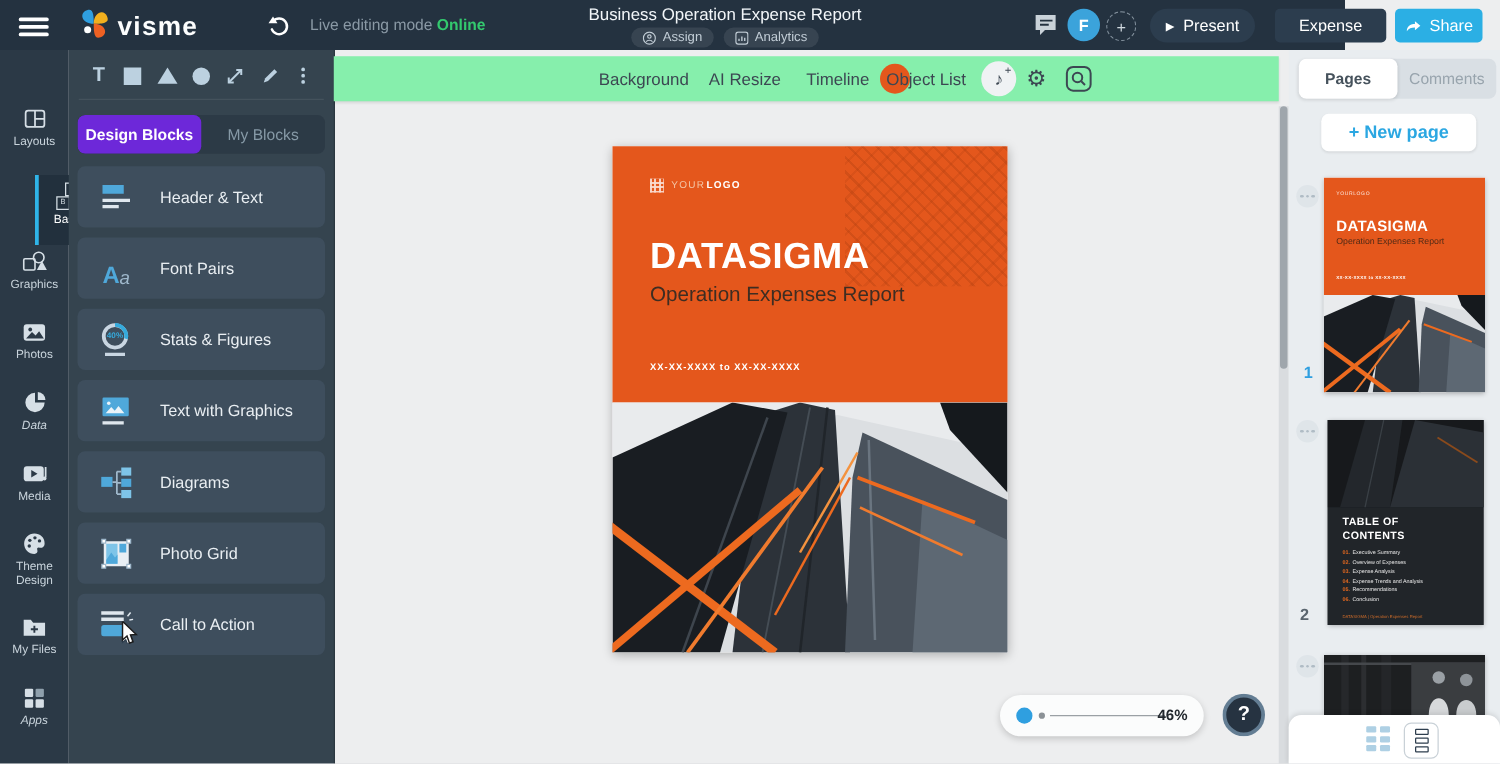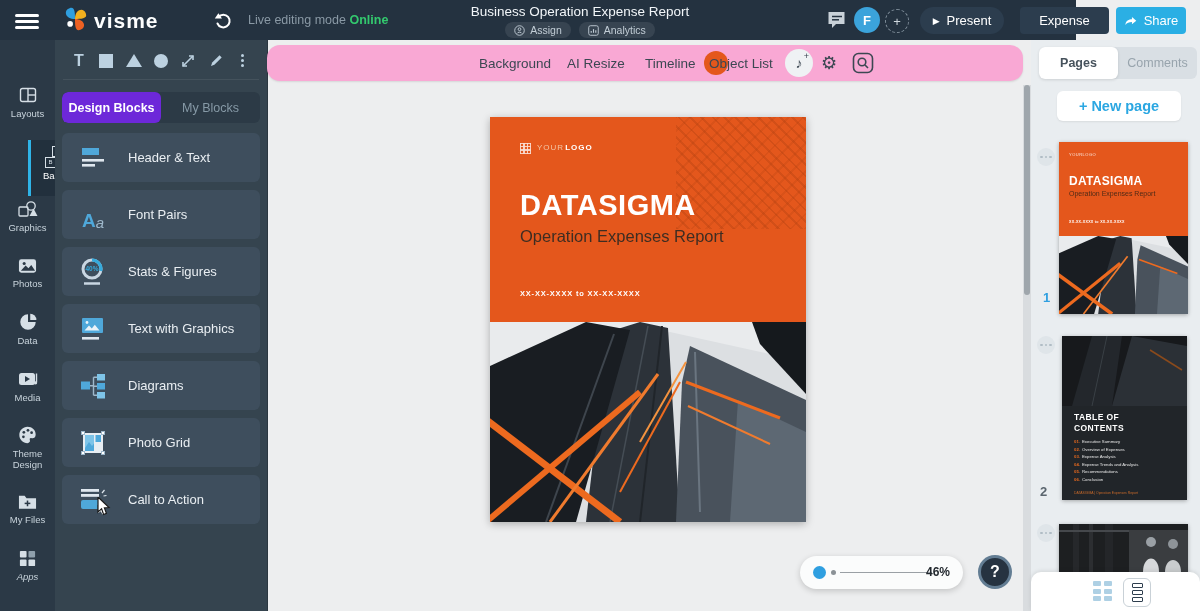--- a/index.html
+++ b/index.html
@@ -39,21 +39,21 @@
   .tool-tri{width:0;height:0;border-left:8px solid transparent;border-right:8px solid transparent;border-bottom:13px solid #bcd1e0;}
   .dots-v i{display:block;width:3px;height:3px;border-radius:50%;background:#bcd1e0;margin:2px auto;}
   .tabs{position:absolute;left:7px;top:52px;width:198px;height:31px;background:#2c3a46;border-radius:6px;display:flex;overflow:hidden;}
   .tab{flex:1;display:flex;align-items:center;justify-content:center;font-size:12.5px;color:#8699a6;cursor:pointer;}
   .tab.active{background:#6d28d9;border-radius:6px;color:#fff;font-weight:bold;}
   .block{position:absolute;left:7px;width:198px;height:49px;background:#3e4e5d;border-radius:6px;
          display:flex;align-items:center;cursor:pointer;}
   .block-icon{width:30px;height:30px;margin-left:16px;flex:0 0 30px;position:relative;}
   .block-label{margin-left:20px;font-size:13px;color:#e9eef2;}
   
-  .ctoolbar{left:267px;top:45px;width:756px;height:36px;background:#f9a8d4;box-shadow:0 1px 2px rgba(0,0,0,.10);border-radius:13px;}
+  .ctoolbar{left:267px;top:45px;width:756px;height:36px;background:#86efac;box-shadow:0 1px 2px rgba(0,0,0,.10);}
   .ct-label{position:absolute;top:11px;font-size:13.5px;color:#3c4752;cursor:pointer;}
   .swatch{position:absolute;left:437px;top:6px;width:24px;height:24px;border-radius:50%;background:#E4571C;cursor:pointer;}
   .ct-icon{position:absolute;top:7px;color:#3c4752;cursor:pointer;}
   .doc{left:490px;top:117px;width:316px;height:405px;box-shadow:0 2px 8px rgba(0,0,0,.28);background:#fff;}
   .doc-orange{position:absolute;left:0;top:0;width:316px;height:205px;background:#E4571C;overflow:hidden;}
   .doc-pattern{position:absolute;right:0;top:0;width:130px;height:112px;opacity:.45;
      background:repeating-linear-gradient(45deg,rgba(90,25,0,.28) 0 2px,transparent 2px 8px),
                 repeating-linear-gradient(-45deg,rgba(90,25,0,.18) 0 2px,transparent 2px 10px);}
   .doc-logo{position:absolute;left:30px;top:26px;display:flex;align-items:flex-start;gap:6px;font-size:8px;letter-spacing:1px;}
   .doc-logo .p1{color:#f3c4a4;}
@@ -232,21 +232,21 @@
     <div class="rail-item" style="top:214px;">
       <div class="rail-icon">
           <svg width="21" height="19" viewBox="0 0 22 20">
             <rect x="2" y="3.5" width="18" height="14" rx="2.5" fill="#d6dfe6"></rect>
             <circle cx="7.5" cy="8" r="1.6" fill="#2b3946"></circle>
             <path d="M4 15.5 L9 10 L12 13 L15 9.5 L19 15.5 Z" fill="#2b3946"></path>
           </svg>
         </div>
       <div class="rail-label">Photos</div>
     </div>
-    <div class="rail-item" style="top:271px;">
+    <div class="rail-item" style="top:271px;font-style:italic;">
       <div class="rail-icon">
           <svg width="20" height="20" viewBox="0 0 22 22">
             <path d="M11 11 L11 2.5 A8.5 8.5 0 1 0 19.5 11 Z" fill="#d6dfe6"></path>
             <path d="M13.5 8.8 L13.5 1.8 A7 7 0 0 1 20.2 8.8 Z" fill="#d6dfe6"></path>
           </svg>
         </div>
       <div class="rail-label">Data</div>
     </div>
     <div class="rail-item" style="top:328px;">
       <div class="rail-icon">

